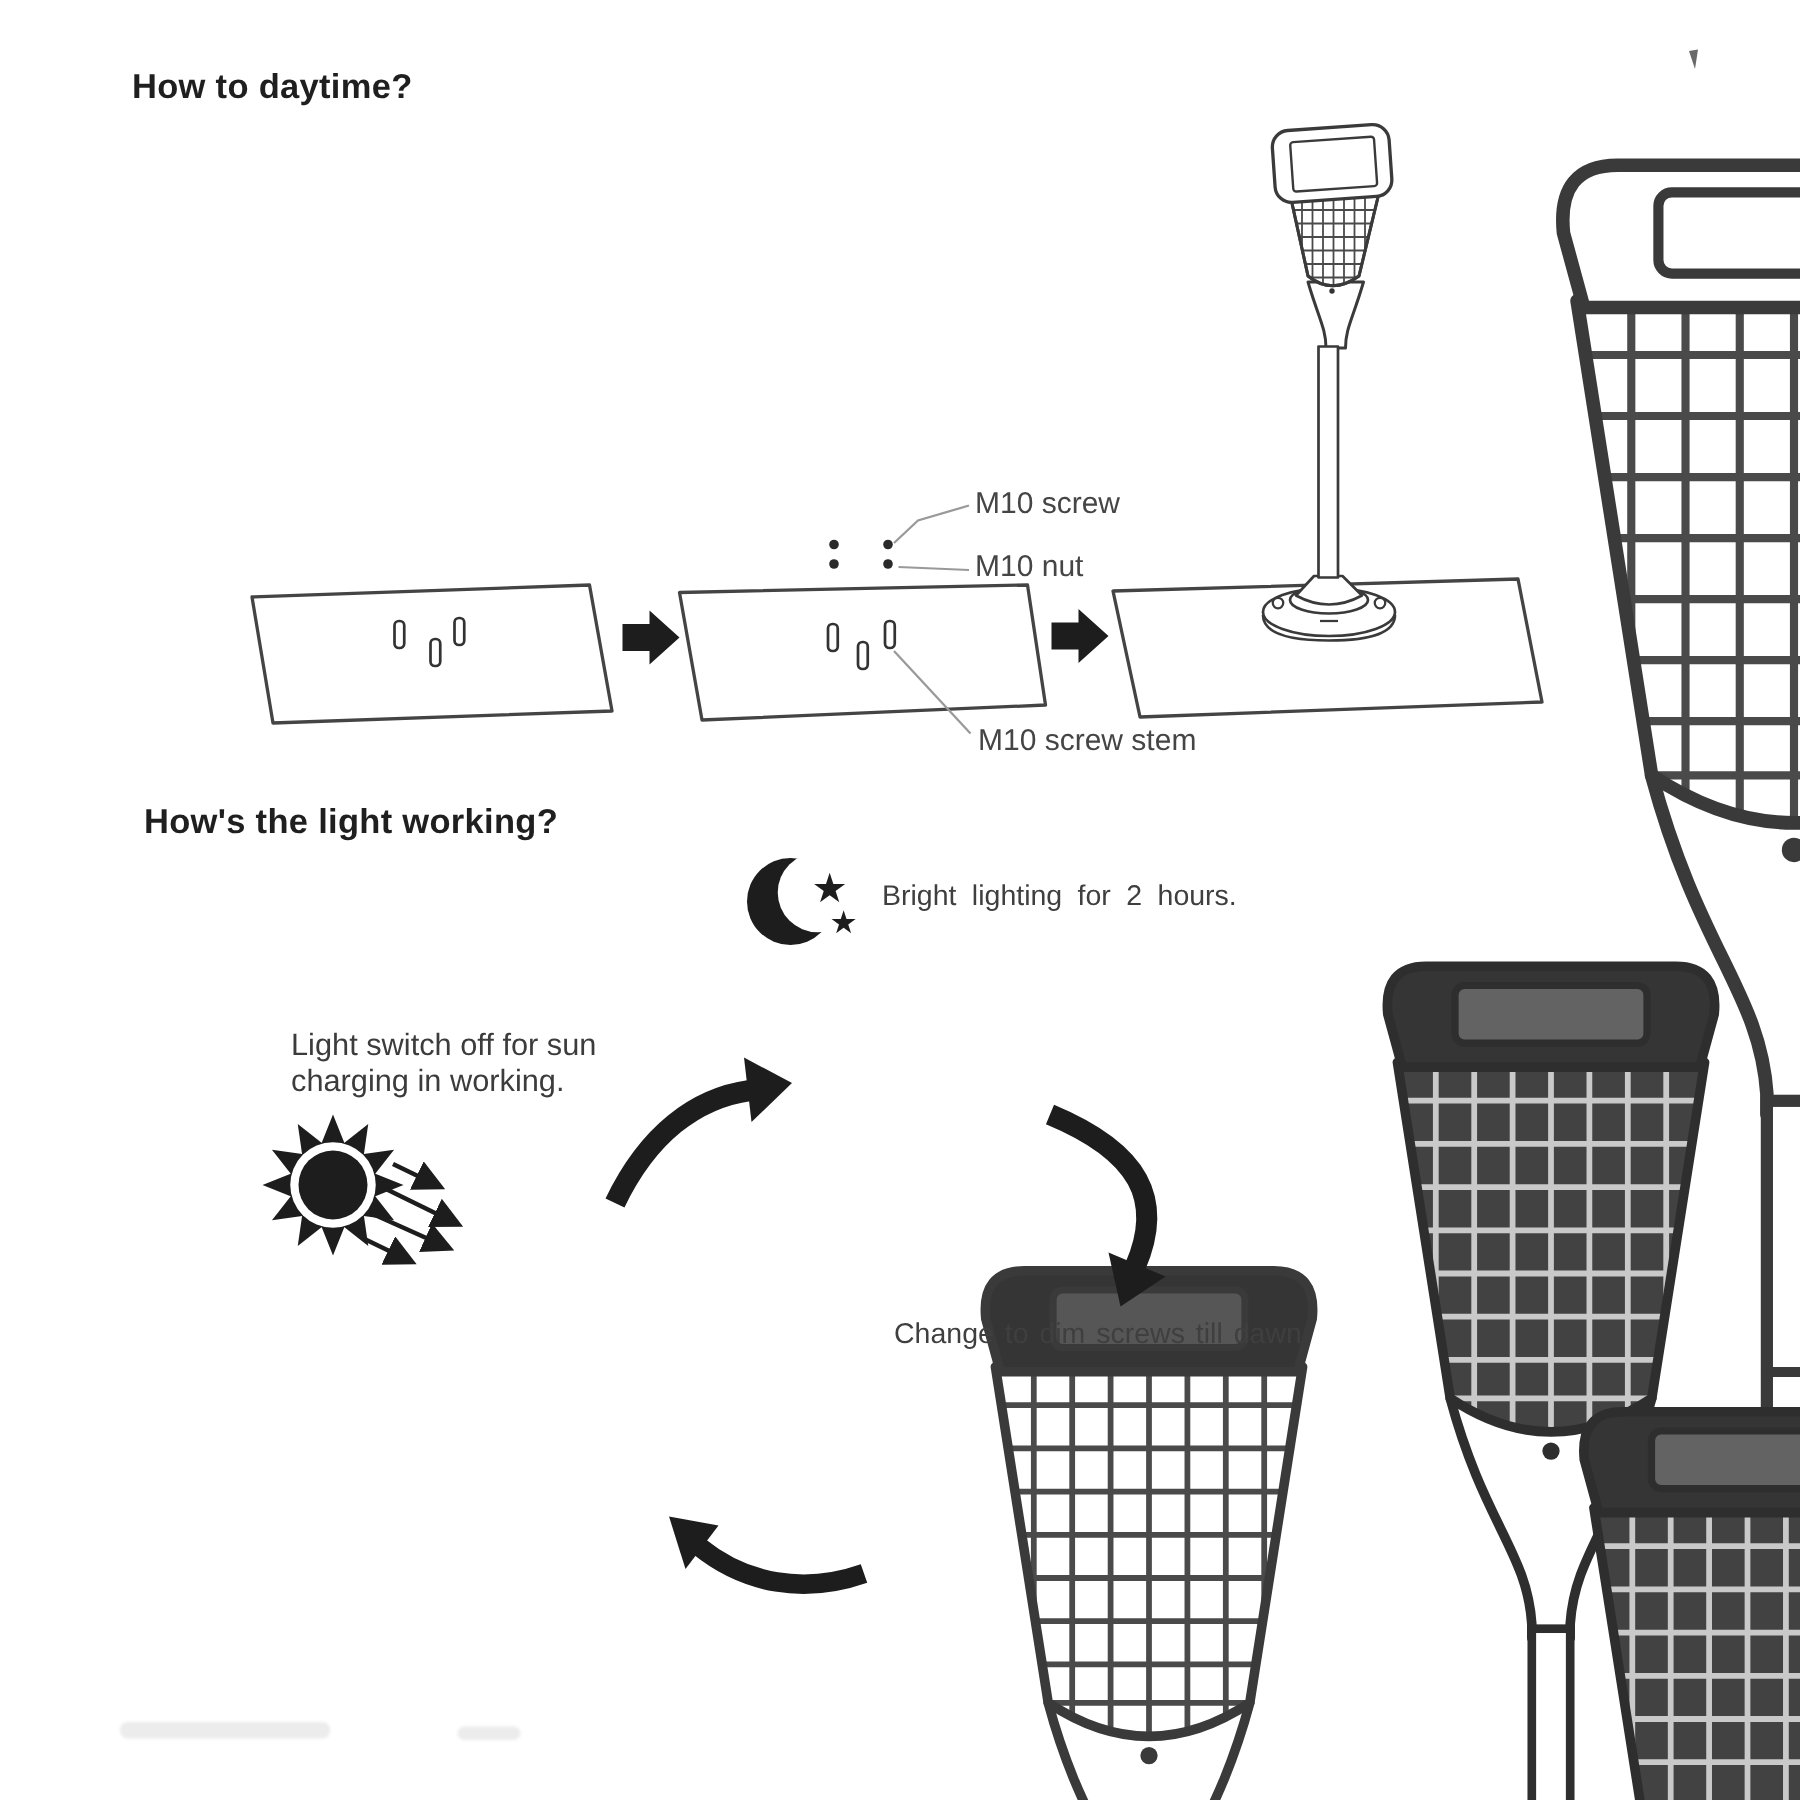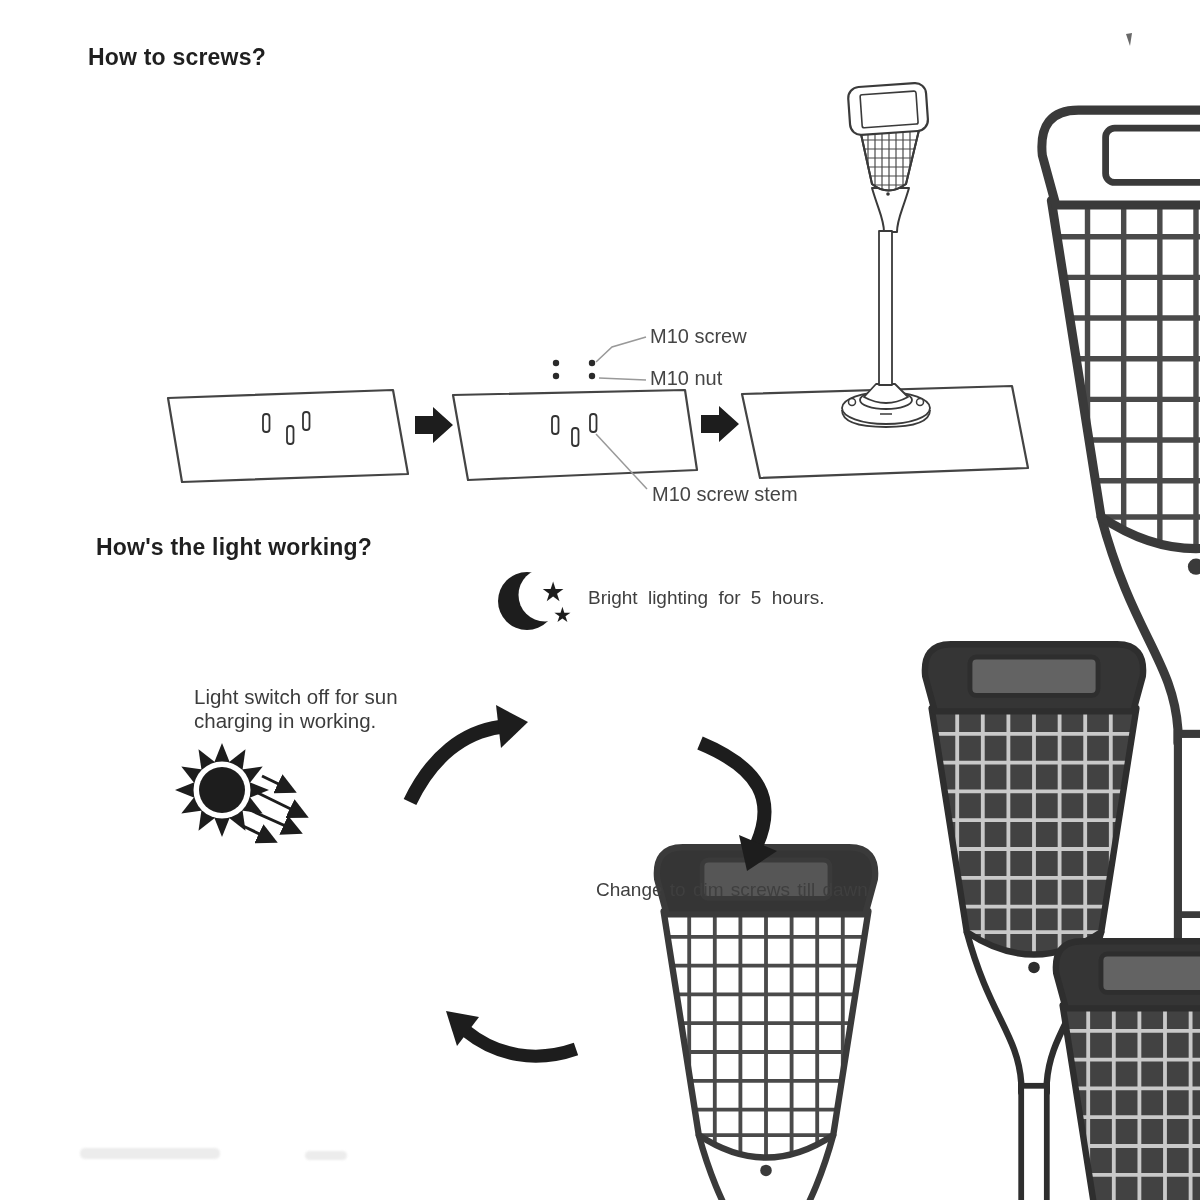--- a/index.html
+++ b/index.html
@@ -165,27 +165,27 @@
       <polygon points="747,871 777,851 739,835" fill="#1d1d1d"></polygon>
     </g>
     <g>
       <path d="M576,1049 C536,1063 497,1056 466,1031" stroke="#1d1d1d" stroke-width="13" fill="none"></path>
       <polygon points="446,1011 479,1017 457,1046" fill="#1d1d1d"></polygon>
     </g>
 
     <polygon points="1126,34 1132,33 1130,46" fill="#4f4f4f" opacity="0.85"></polygon>
   </svg>
 
-  <div class="t h" style="left:88px;top:44px">How to screws?</div>
+  <div class="t h" style="left:88px;top:44px">How to daytime?</div>
 
   <div class="t l" style="left:650px;top:325px">M10 screw</div>
   <div class="t l" style="left:650px;top:367px">M10 nut</div>
   <div class="t l" style="left:652px;top:483px">M10 screw stem</div>
 
   <div class="t h" style="left:96px;top:534px">How's the light working?</div>
-  <div class="t s" style="left:588px;top:587px;word-spacing:5px">Bright lighting for 5 hours.</div>
+  <div class="t s" style="left:588px;top:587px;word-spacing:5px">Bright lighting for 2 hours.</div>
   <div class="t b" style="left:194px;top:685px">Light switch off for sun</div>
   <div class="t b" style="left:194px;top:709px">charging in working.</div>
   <div class="t s" style="left:596px;top:879px;word-spacing:2px">Change to dim screws till dawn</div>
 
   <div class="smudge" style="left:80px;top:1148px;width:140px;height:11px"></div>
   <div class="smudge" style="left:305px;top:1151px;width:42px;height:9px"></div>
 </div>
 
 </body></html>

